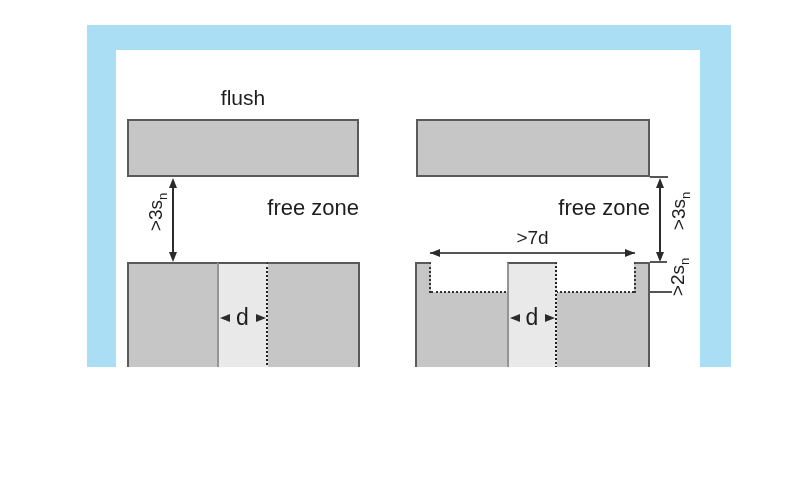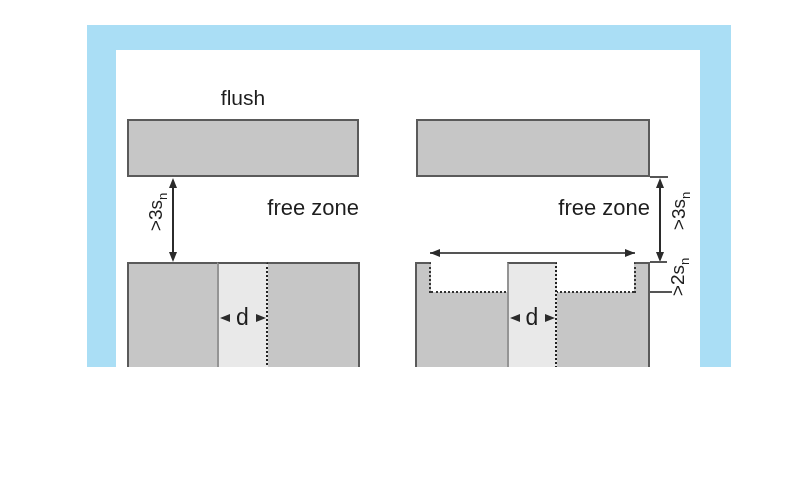--- a/index.html
+++ b/index.html
@@ -68,20 +68,21 @@
   <div class="abs thin" style="left:650px;top:176px;width:18px;"></div>
 
   <div class="abs vline" style="left:659px;top:181px;height:78px;"></div>
   <div class="abs ah ah-up" style="left:655.5px;top:178px;"></div>
   <div class="abs ah ah-down" style="left:655.5px;top:252px;"></div>
 
   <div class="abs dim rot" style="left:637px;top:199px;"><span>&gt;3s</span><sub>n</sub></div>
 
   <div class="abs zone" style="left:416px;top:195px;width:234px;">free zone</div>
 
+  <div class="abs dim" style="left:430px;top:227px;width:205px;">&gt;7d</div>
   <div class="abs thin" style="left:430px;top:252px;width:205px;"></div>
   <div class="abs ah ah-left" style="left:430px;top:248.5px;"></div>
   <div class="abs ah ah-right" style="left:625px;top:248.5px;"></div>
 
   <div class="abs" style="left:415px;top:292px;width:235px;height:121px;background:var(--material);
        border-left:2px solid var(--edge);border-right:2px solid var(--edge);border-bottom:2px dotted #333;"></div>
   <div class="abs" style="left:415px;top:262px;width:16px;height:31px;background:var(--material);
        border-top:2px solid var(--edge);border-left:2px solid var(--edge);border-right:2px dotted #333;"></div>
   <div class="abs" style="left:634px;top:262px;width:16px;height:31px;background:var(--material);
        border-top:2px solid var(--edge);border-right:2px solid var(--edge);border-left:2px dotted #333;"></div>

